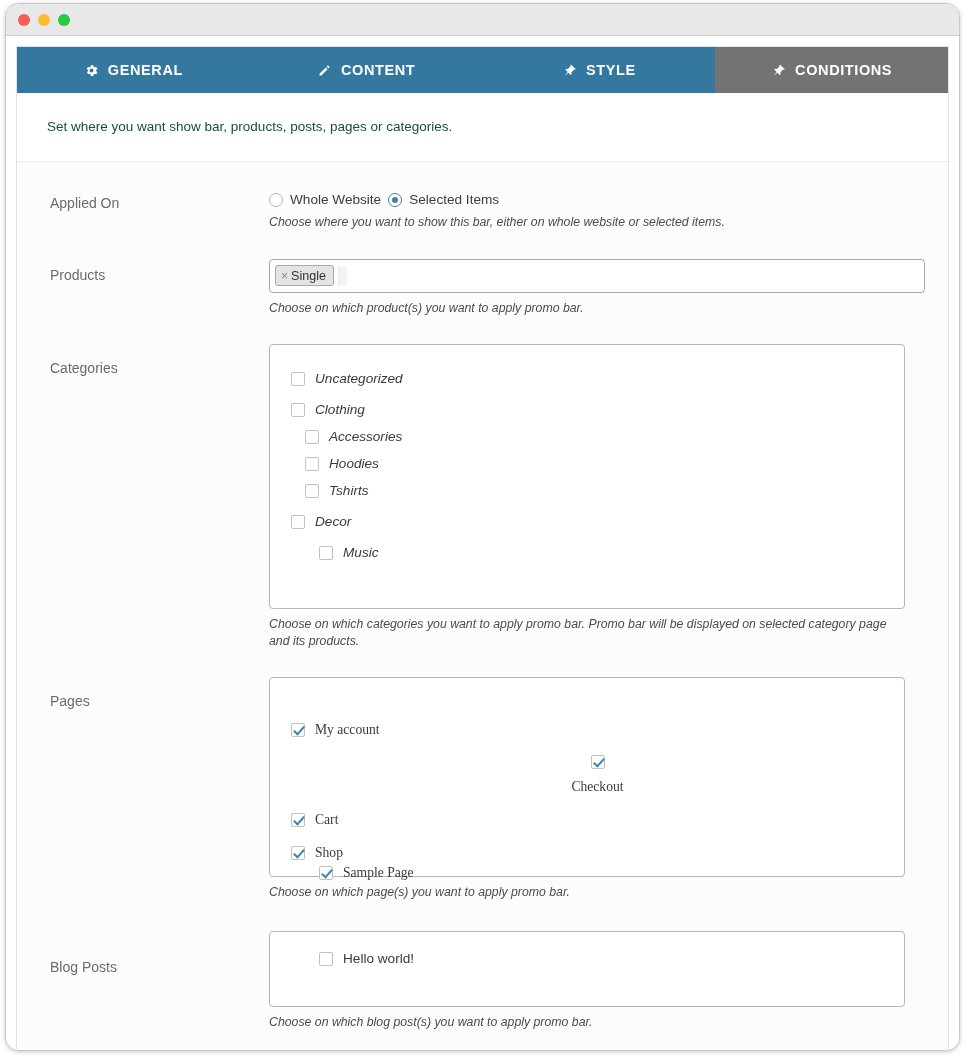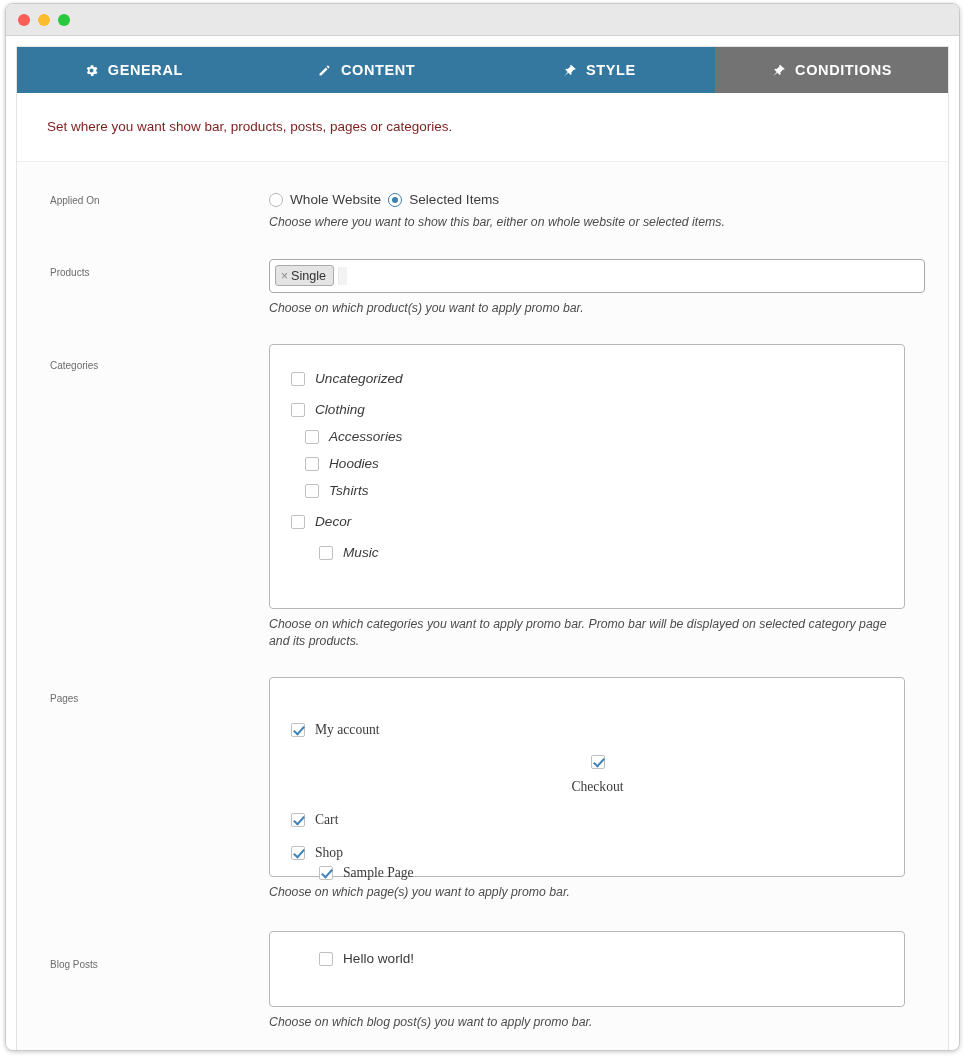--- a/index.html
+++ b/index.html
@@ -10,21 +10,21 @@
     font-family: "Liberation Sans", sans-serif;
     overflow: hidden;
   }
 
   
   .window {
     position: absolute;
     left: 5px; top: 3px;
     width: 955px; height: 1048px;
     background: #ffffff;
-    border-radius: 8px;
+    border-radius: 14px;
     border: 1px solid #c9c9c9;
     box-shadow: 0 1px 4px rgba(0,0,0,.22);
     overflow: hidden;
   }
   .titlebar {
     height: 32px;
     background: #e8e8e8;
     border-bottom: 1px solid #d0d0d0;
     display: flex;
     align-items: center;
@@ -73,40 +73,40 @@
 
   
   .desc-row {
     border-bottom: 1px solid #eeeeee;
     padding: 26px 0 27px 30px;
     background: #ffffff;
   }
   .desc-row p {
     margin: 0;
     font-size: 13.5px;
-    color: #7f1d1d;
+    color: #14532d;
   }
 
   
   .form {
     background: #fcfcfd;
     padding: 30px 0 40px 0;
     min-height: 870px;
   }
   .row {
     display: flex;
     align-items: flex-start;
     padding: 0 36px 0 0;
     margin-bottom: 28px;
   }
   .row-label {
     width: 252px;
     flex: 0 0 252px;
     padding-left: 33px;
-    font-size: 10px;
+    font-size: 14px;
     color: #6b6b6b;
     padding-top: 3px;
   }
   .row-field { flex: 1 1 auto; min-width: 0; }
 
   .help {
     font-size: 12.3px;
     color: #4c4c4c;
     font-style: italic;
     margin: 7px 0 0 0;

